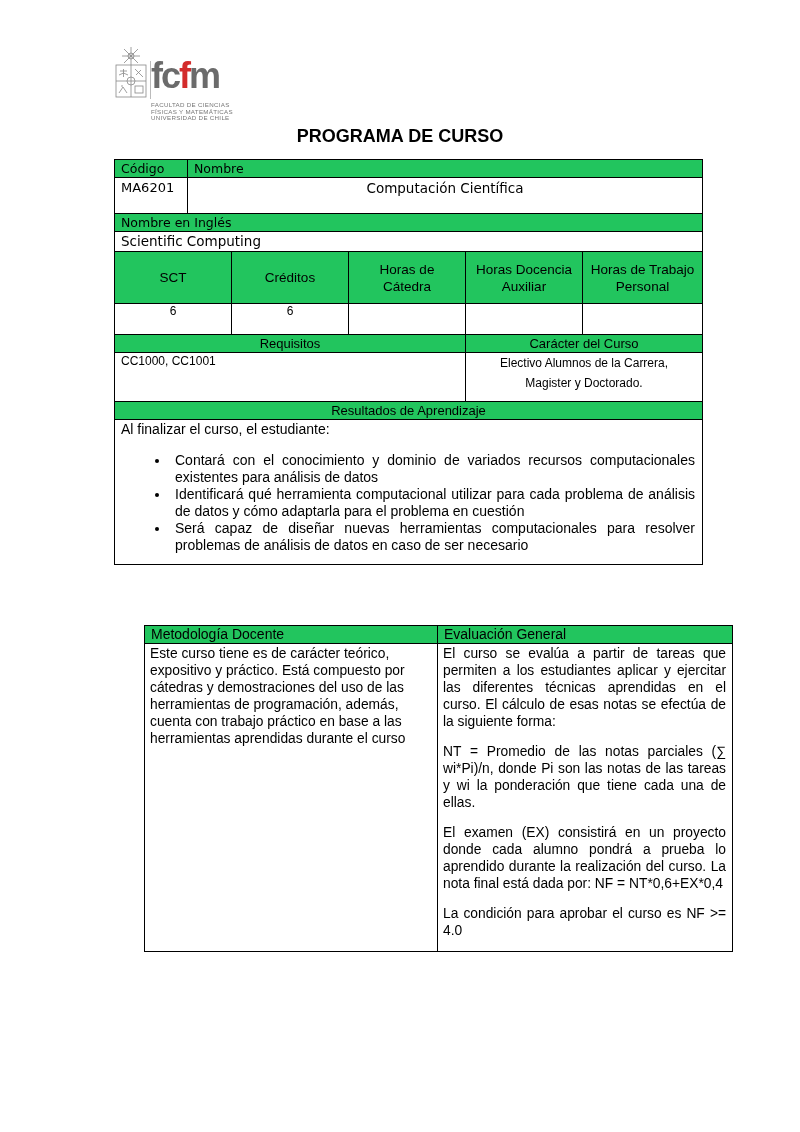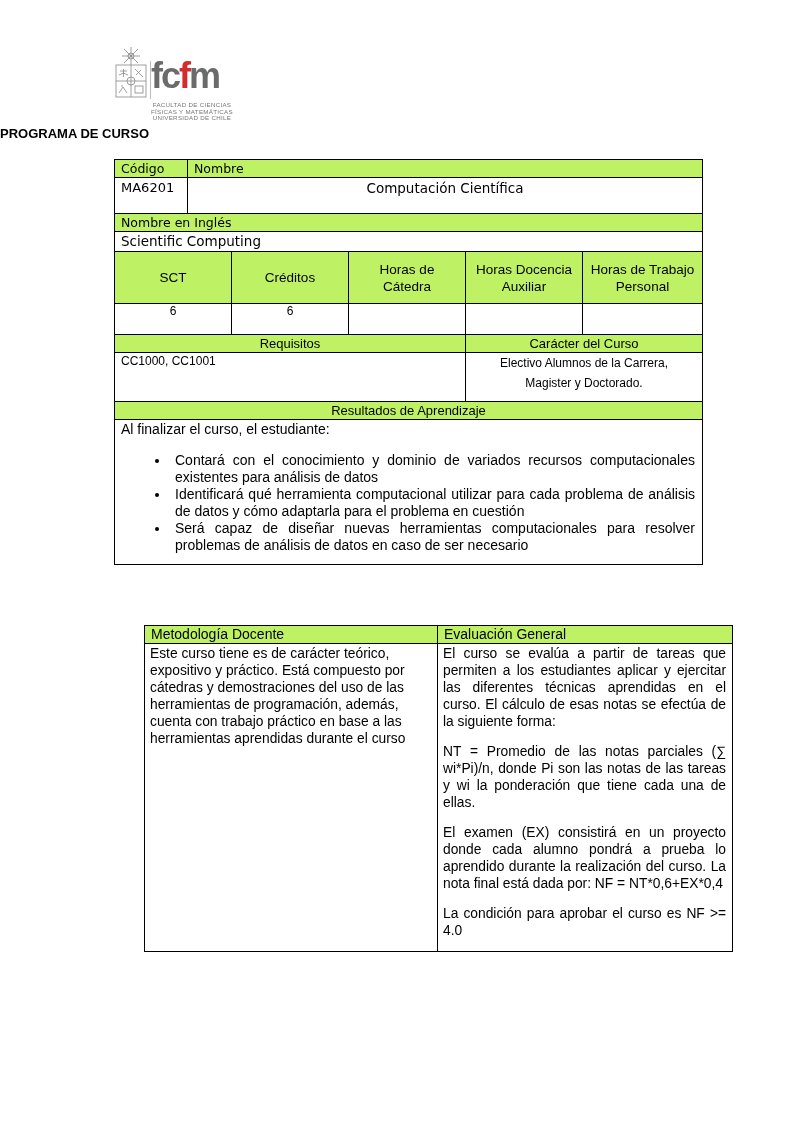--- a/index.html
+++ b/index.html
@@ -1,29 +1,29 @@
 <!DOCTYPE html>
 <html><head>
 <meta charset="utf-8">
 <style>
   html, body { margin:0; padding:0; background:#ffffff; }
   body { width:800px; height:1132px; position:relative; font-family:"Liberation Sans", sans-serif; color:#000; overflow:hidden; }
-  .logo { position:absolute; left:114px; top:47px; width:126px; height:82px;text-align:center; }
+  .logo { position:absolute; left:114px; top:47px; width:126px; height:82px; }
   .crest { position:absolute; left:0; top:0; width:34px; height:52px; }
   .fcfm { position:absolute; left:37px; top:11px; font-family:"Liberation Sans", sans-serif; font-size:36px; font-weight:bold; letter-spacing:-2px; color:#6b6b6b; line-height:36px; }
   .fcfm .f2 { color:#d32c2c; }
   .logo-sub { position:absolute; left:37px; top:55px; font-size:6.2px; line-height:6.6px; color:#777; letter-spacing:0.3px; }
   .logo-sub div { white-space:nowrap; }
   .logo-rule { position:absolute; left:36px; top:14px; width:1px; height:38px; background:#bbb; }
 
-  .doc-title { position:absolute; left:0; width:800px; top:126px; text-align:left; font-size:13px; font-weight:bold; }
+  .doc-title { position:absolute; left:0; width:800px; top:126px; text-align:center; font-size:18px; font-weight:bold; }
 
   table { border-collapse:collapse; position:absolute; left:114px; width:588px; table-layout:fixed; }
   td { border:1.2px solid #000; padding:0 6px; vertical-align:top; font-size:13px; }
-  .hdr { background:#bef264; height:17px; line-height:17px; font-size:13px; }
+  .hdr { background:#22c55e; height:17px; line-height:17px; font-size:13px; }
   .cal { font-family:"DejaVu Sans", sans-serif; font-size:12.5px; }
   .center { text-align:center; }
   #t1 { top:159px; }
   #t2 { top:625px;margin-left:30px; }
   .h-bigrow td.hdr { height:51px; line-height:17px; vertical-align:middle; text-align:center; font-size:13.5px; }
   .valrow td { height:30px; font-size:12px; text-align:center; }
   .reqrow td { height:47px; font-size:12px; }
   ul.results { margin:14px 0 10px 0; padding-left:49px; font-size:14px; line-height:17px; }
   ul.results li { text-align:justify; padding-left:5px; }
   .para { font-size:13.8px; line-height:17px; margin:0; }

